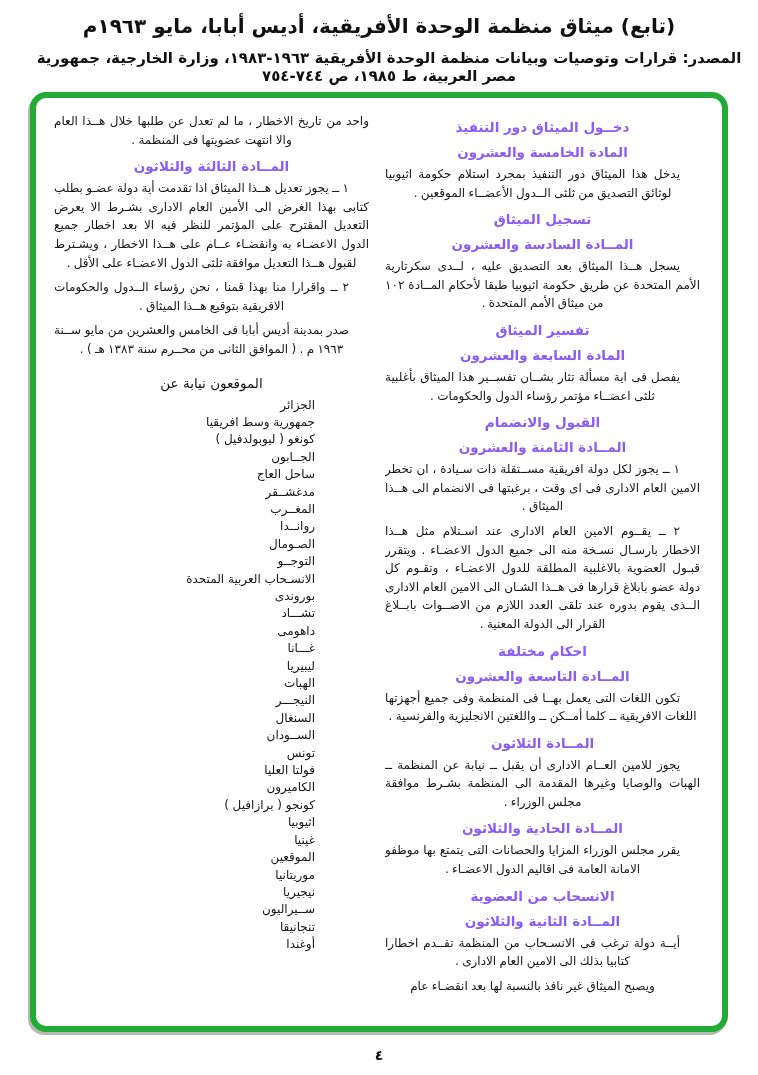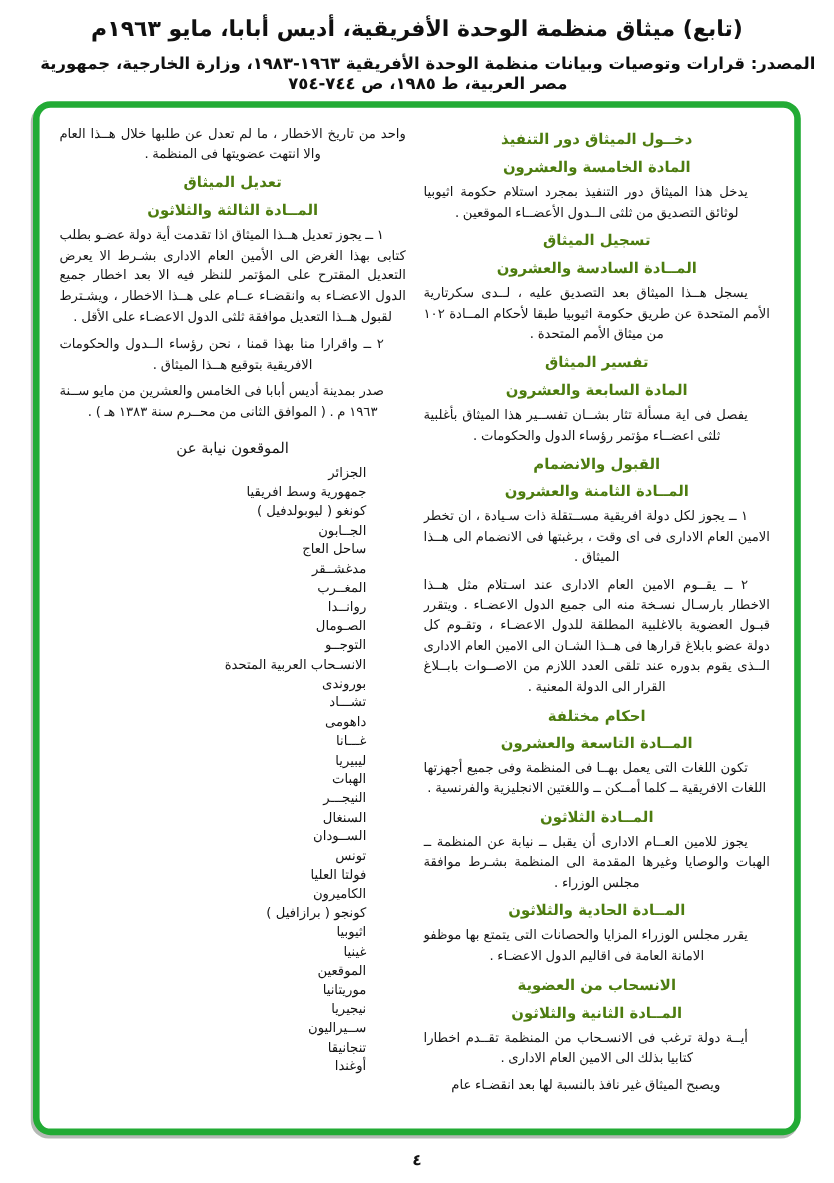--- a/index.html
+++ b/index.html
@@ -48,21 +48,21 @@
     flex:1 1 0;
     min-width:0;
     overflow:hidden;
   }
   
   .sec-heading{
     text-align:center;
     font-weight:bold;
     font-size:13.5px;
     margin:9px 0 5px 0;
-    color:#4d7c0f;
+    color:#8b5cf6;
   }
   .paragraph{
     font-size:12px;
     line-height:18.6px;
     text-align:justify;
     text-align-last:center;
     text-indent:20px;
     margin:2px 0 6px 0;
     color:#161616;
     word-spacing:-0.5px;
@@ -70,21 +70,21 @@
   .paragraph.no-indent{text-indent:0;}
   
   .signatories-title{
     text-align:center;
     font-weight:normal;
     font-size:13.5px;
     margin:16px 0 6px 0;
   }
   .countries{
     padding-left:0;
-    margin:0 36px 0 0; 
+    margin:0 54px 0 0; 
     text-align:right;
   }
   .countries .country-item{
     font-size:12px;
     line-height:17.4px;
     white-space:nowrap;
   }
   
   .page-number{
     position:absolute;
@@ -126,21 +126,20 @@
       <div class="sec-heading">المــادة الحادية والثلاثون</div>
       <div class="paragraph">يقرر مجلس الوزراء المزايا والحصانات التى يتمتع بها موظفو الامانة العامة فى اقاليم الدول الاعضـاء .</div>
       <div class="sec-heading">الانسحاب من العضوية</div>
       <div class="sec-heading">المــادة الثانية والثلاثون</div>
       <div class="paragraph">أيــة دولة ترغب فى الانسـحاب من المنظمة تقــدم اخطارا كتابيا بذلك الى الامين العام الادارى .</div>
       <div class="paragraph">ويصبح الميثاق غير نافذ بالنسبة لها بعد انقضـاء عام</div>
     </div>
 
     <div class="col">
       <div class="paragraph no-indent">واحد من تاريخ الاخطار ، ما لم تعدل عن طلبها خلال هــذا العام والا انتهت عضويتها فى المنظمة .</div>
-      <div class="sec-heading">تعديل الميثاق</div>
       <div class="sec-heading">المــادة الثالثة والثلاثون</div>
       <div class="paragraph">١ ــ يجوز تعديل هــذا الميثاق اذا تقدمت أية دولة عضـو بطلب كتابى بهذا الغرض الى الأمين العام الادارى بشـرط الا يعرض التعديل المقترح على المؤتمر للنظر فيه الا بعد اخطار جميع الدول الاعضـاء به وانقضـاء عــام على هــذا الاخطار ، ويشـترط لقبول هــذا التعديل موافقة ثلثى الدول الاعضـاء على الأقل .</div>
       <div class="paragraph">٢ ــ واقرارا منا بهذا قمنا ، نحن رؤساء الــدول والحكومات الافريقية بتوقيع هــذا الميثاق .</div>
       <div class="paragraph">صدر بمدينة أديس أبابا فى الخامس والعشرين من مايو ســنة ١٩٦٣ م . ( الموافق الثانى من محــرم سنة ١٣٨٣ هـ ) .</div>
       <div class="signatories-title">الموقعون نيابة عن</div>
       <div class="countries">
           <div class="country-item">الجزائر</div>
           <div class="country-item">جمهورية وسط افريقيا</div>
           <div class="country-item">كونغو ( ليوبولدفيل )</div>
           <div class="country-item">الجــابون</div>

